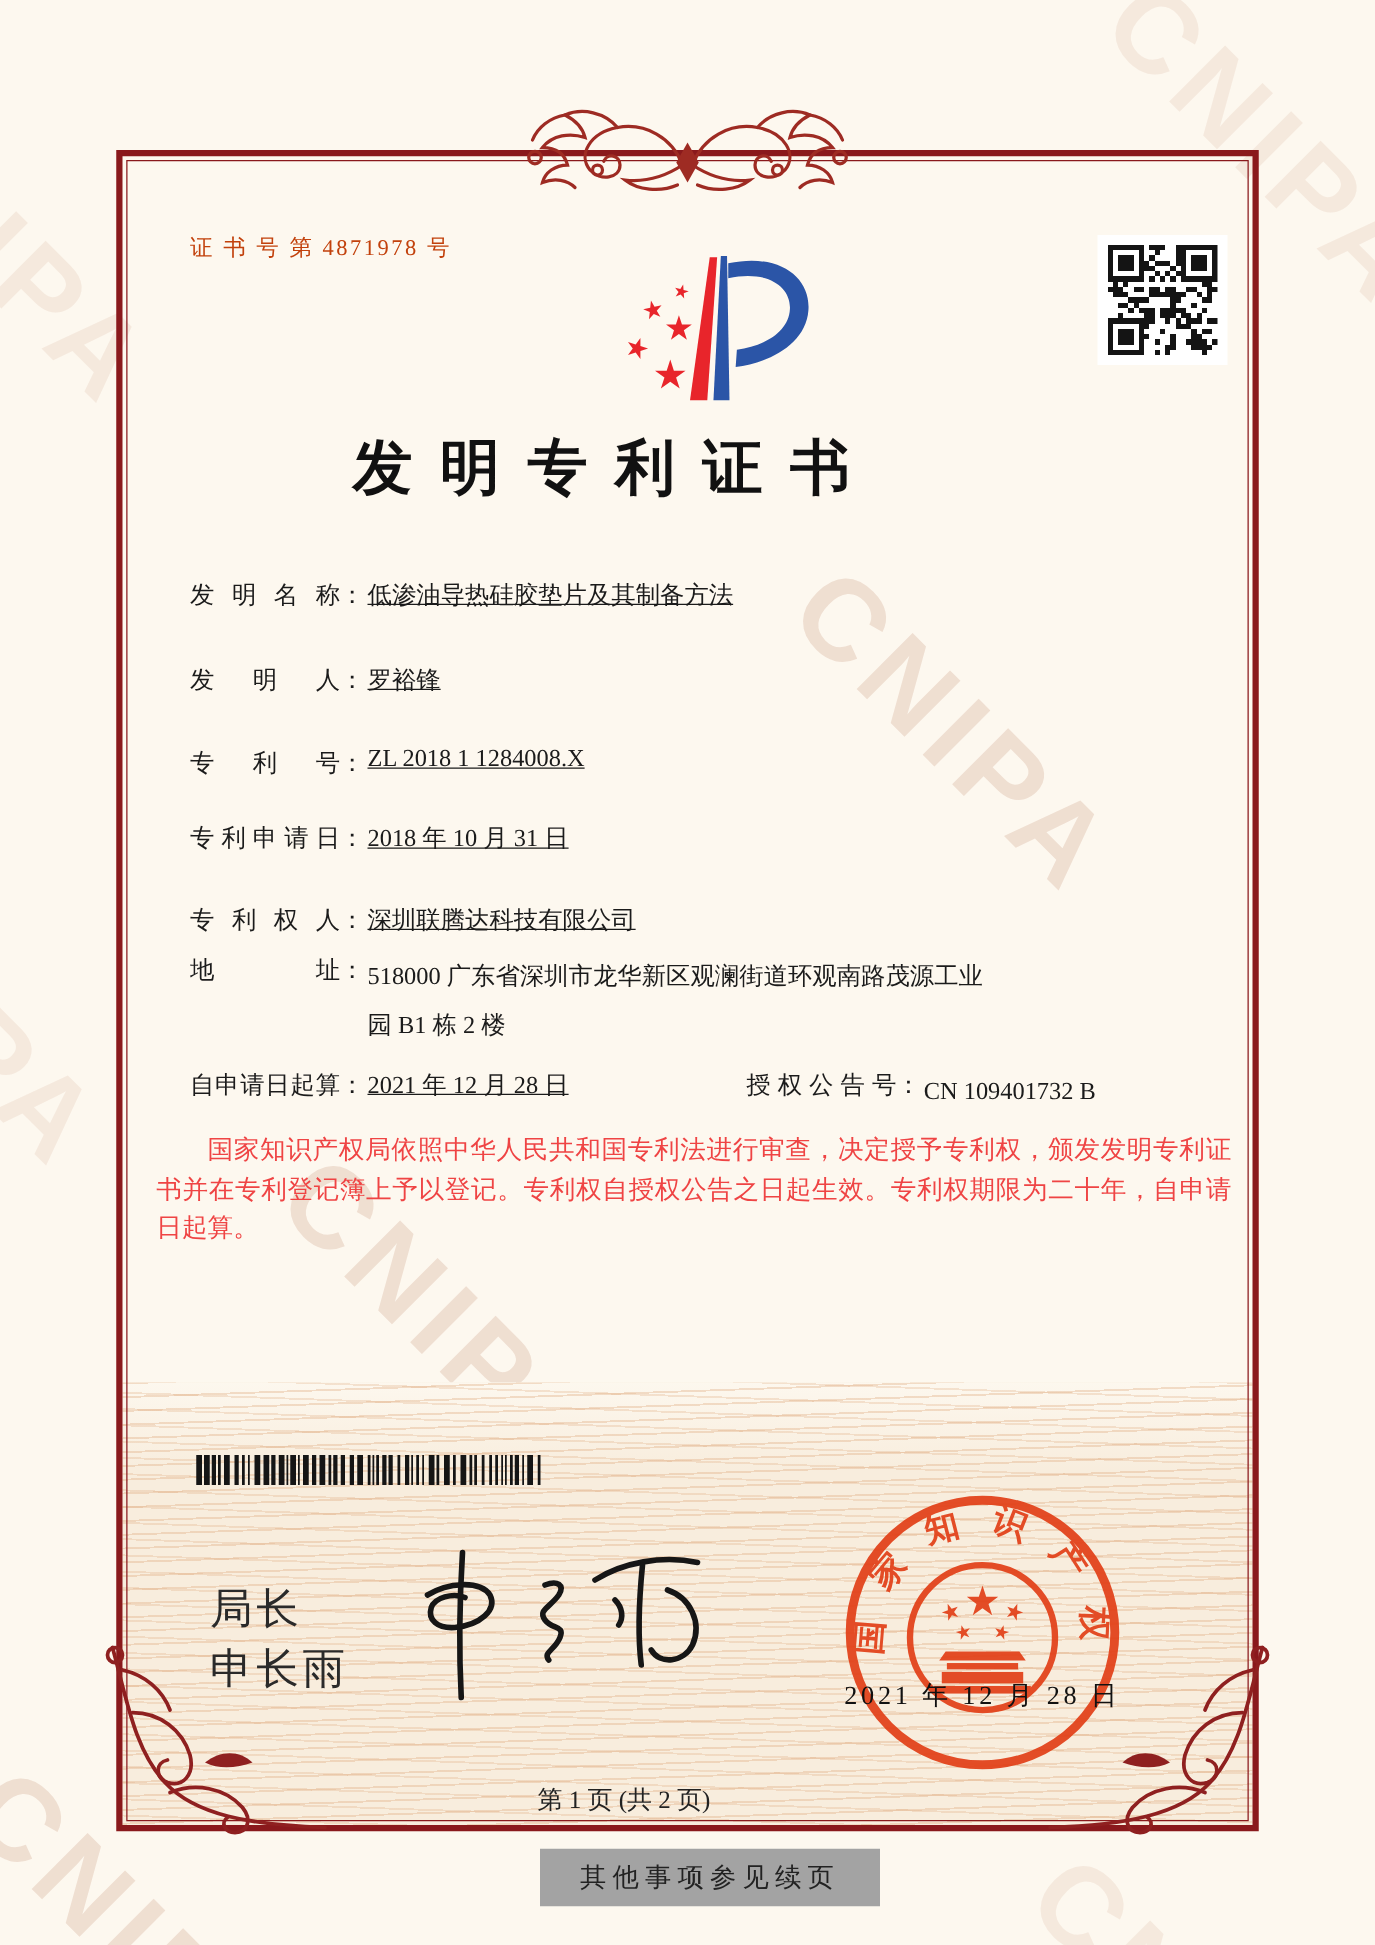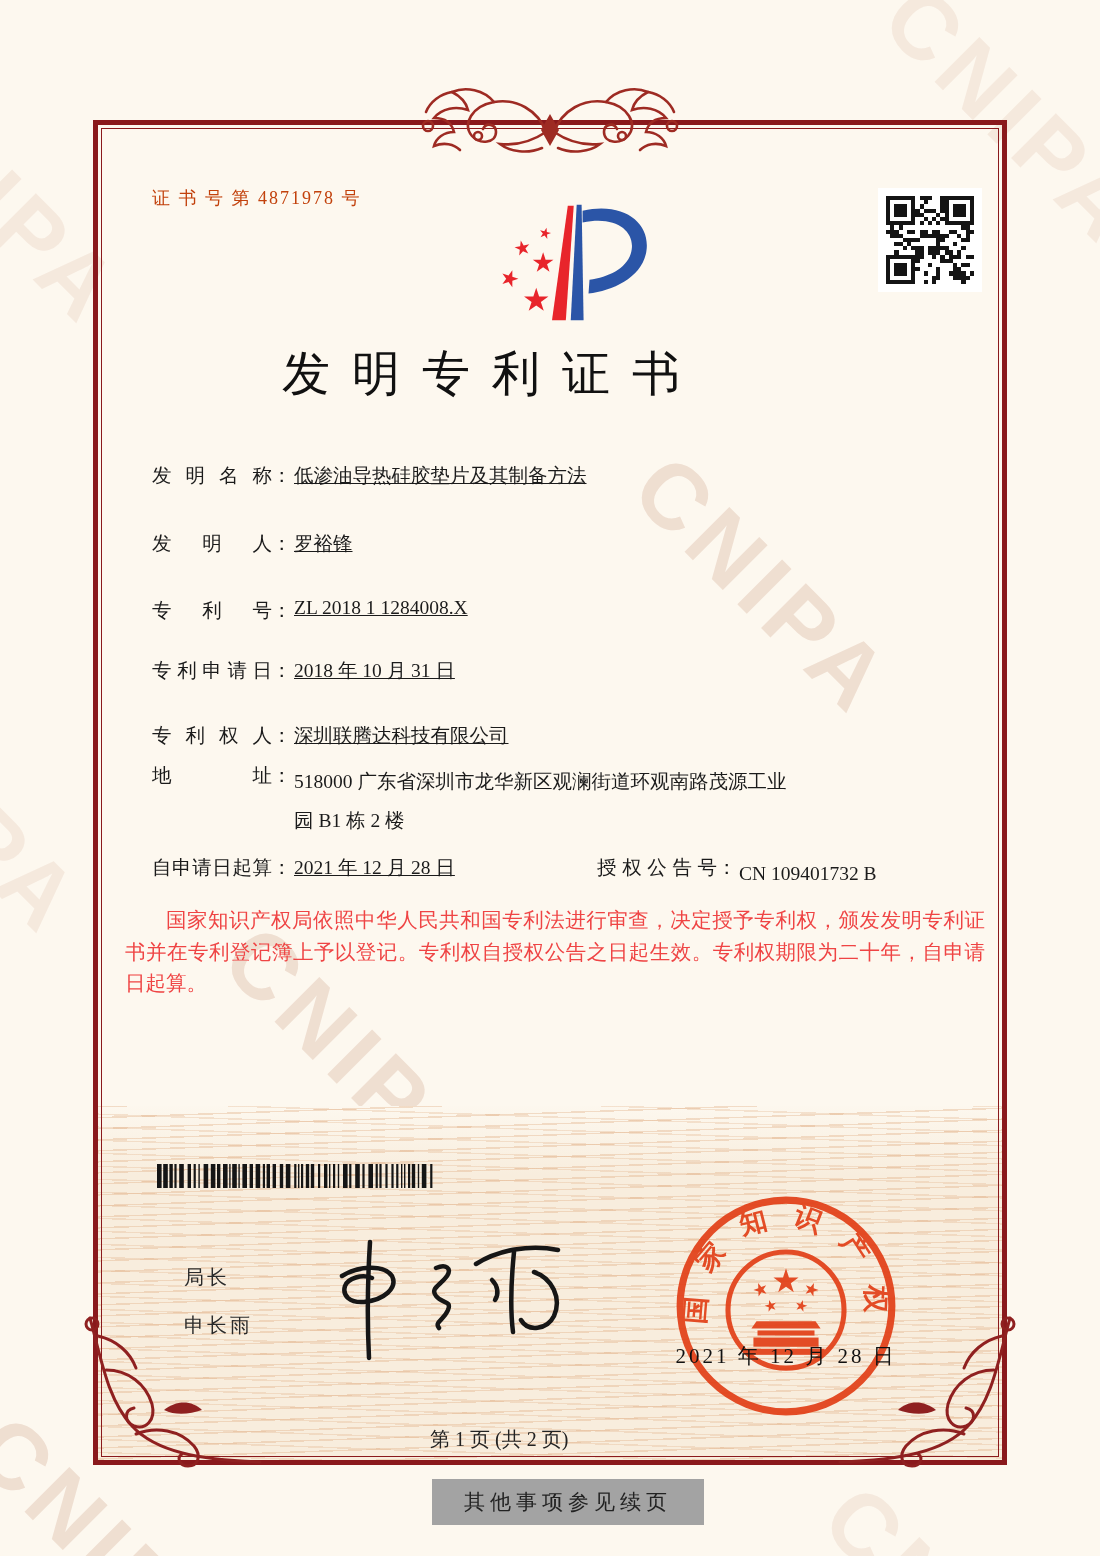--- a/index.html
+++ b/index.html
@@ -46,21 +46,21 @@
   
   .cert-no{left:152px;top:186px;z-index:4;font-size:18px;letter-spacing:2px;white-space:pre;color:#c2410c;}
   .logo{left:448px;top:188px;width:210px;height:148px;z-index:4;}
   .qr-box{left:878px;top:188px;width:104px;height:104px;background:#fff;z-index:4;
           display:flex;align-items:center;justify-content:center;}
   #qrsvg rect{fill:#141414;}
   #barcodesvg rect{fill:#151515;}
 
   .title{
     left:282px;top:342px;z-index:4;
-    font-size:48px;font-weight:normal;letter-spacing:22px;white-space:nowrap;color:#111;
+    font-size:48px;font-weight:bold;letter-spacing:22px;white-space:nowrap;color:#111;
   }
 
   
   .field-row{left:152px;z-index:4;font-size:19.5px;white-space:nowrap;}
   .flabel{
     display:inline-block;width:120px;
     text-align:justify;text-align-last:justify;
     vertical-align:top;
   }
   .fcolon{display:inline-block;width:22px;vertical-align:top;}
@@ -72,23 +72,23 @@
   .body-text{
     left:125px;top:905px;width:860px;z-index:4;
     font-size:20.5px;line-height:31.5px;text-align:justify;color:#ef4444;
   }
   .body-text p{margin:0;text-indent:2em;}
   .body-text p + p{margin-top:5px;}
 
   
   .barcode{left:155px;top:1164px;width:282px;height:24px;z-index:4;}
   .sig-label{
-    left:184px;z-index:4;
+    left:168px;z-index:4;
     font-family:Liberation Sans, sans-serif;
-    font-size:20px;color:#2a2a2a;letter-spacing:3px;
+    font-size:34px;color:#2a2a2a;letter-spacing:3px;
   }
   .signature{left:318px;top:1224px;width:270px;height:140px;z-index:5;}
   .seal{left:672px;top:1192px;width:228px;height:228px;z-index:5;}
   .seal-date{
     left:664px;top:1342px;width:244px;z-index:6;text-align:center;
     font-size:21px;letter-spacing:3px;color:#111;white-space:pre;
   }
   .page-info{left:430px;top:1426px;width:200px;z-index:4;text-align:left;font-size:20px;color:#222;}
   .cont-note{
     left:432px;top:1479px;width:272px;height:46px;z-index:6;

